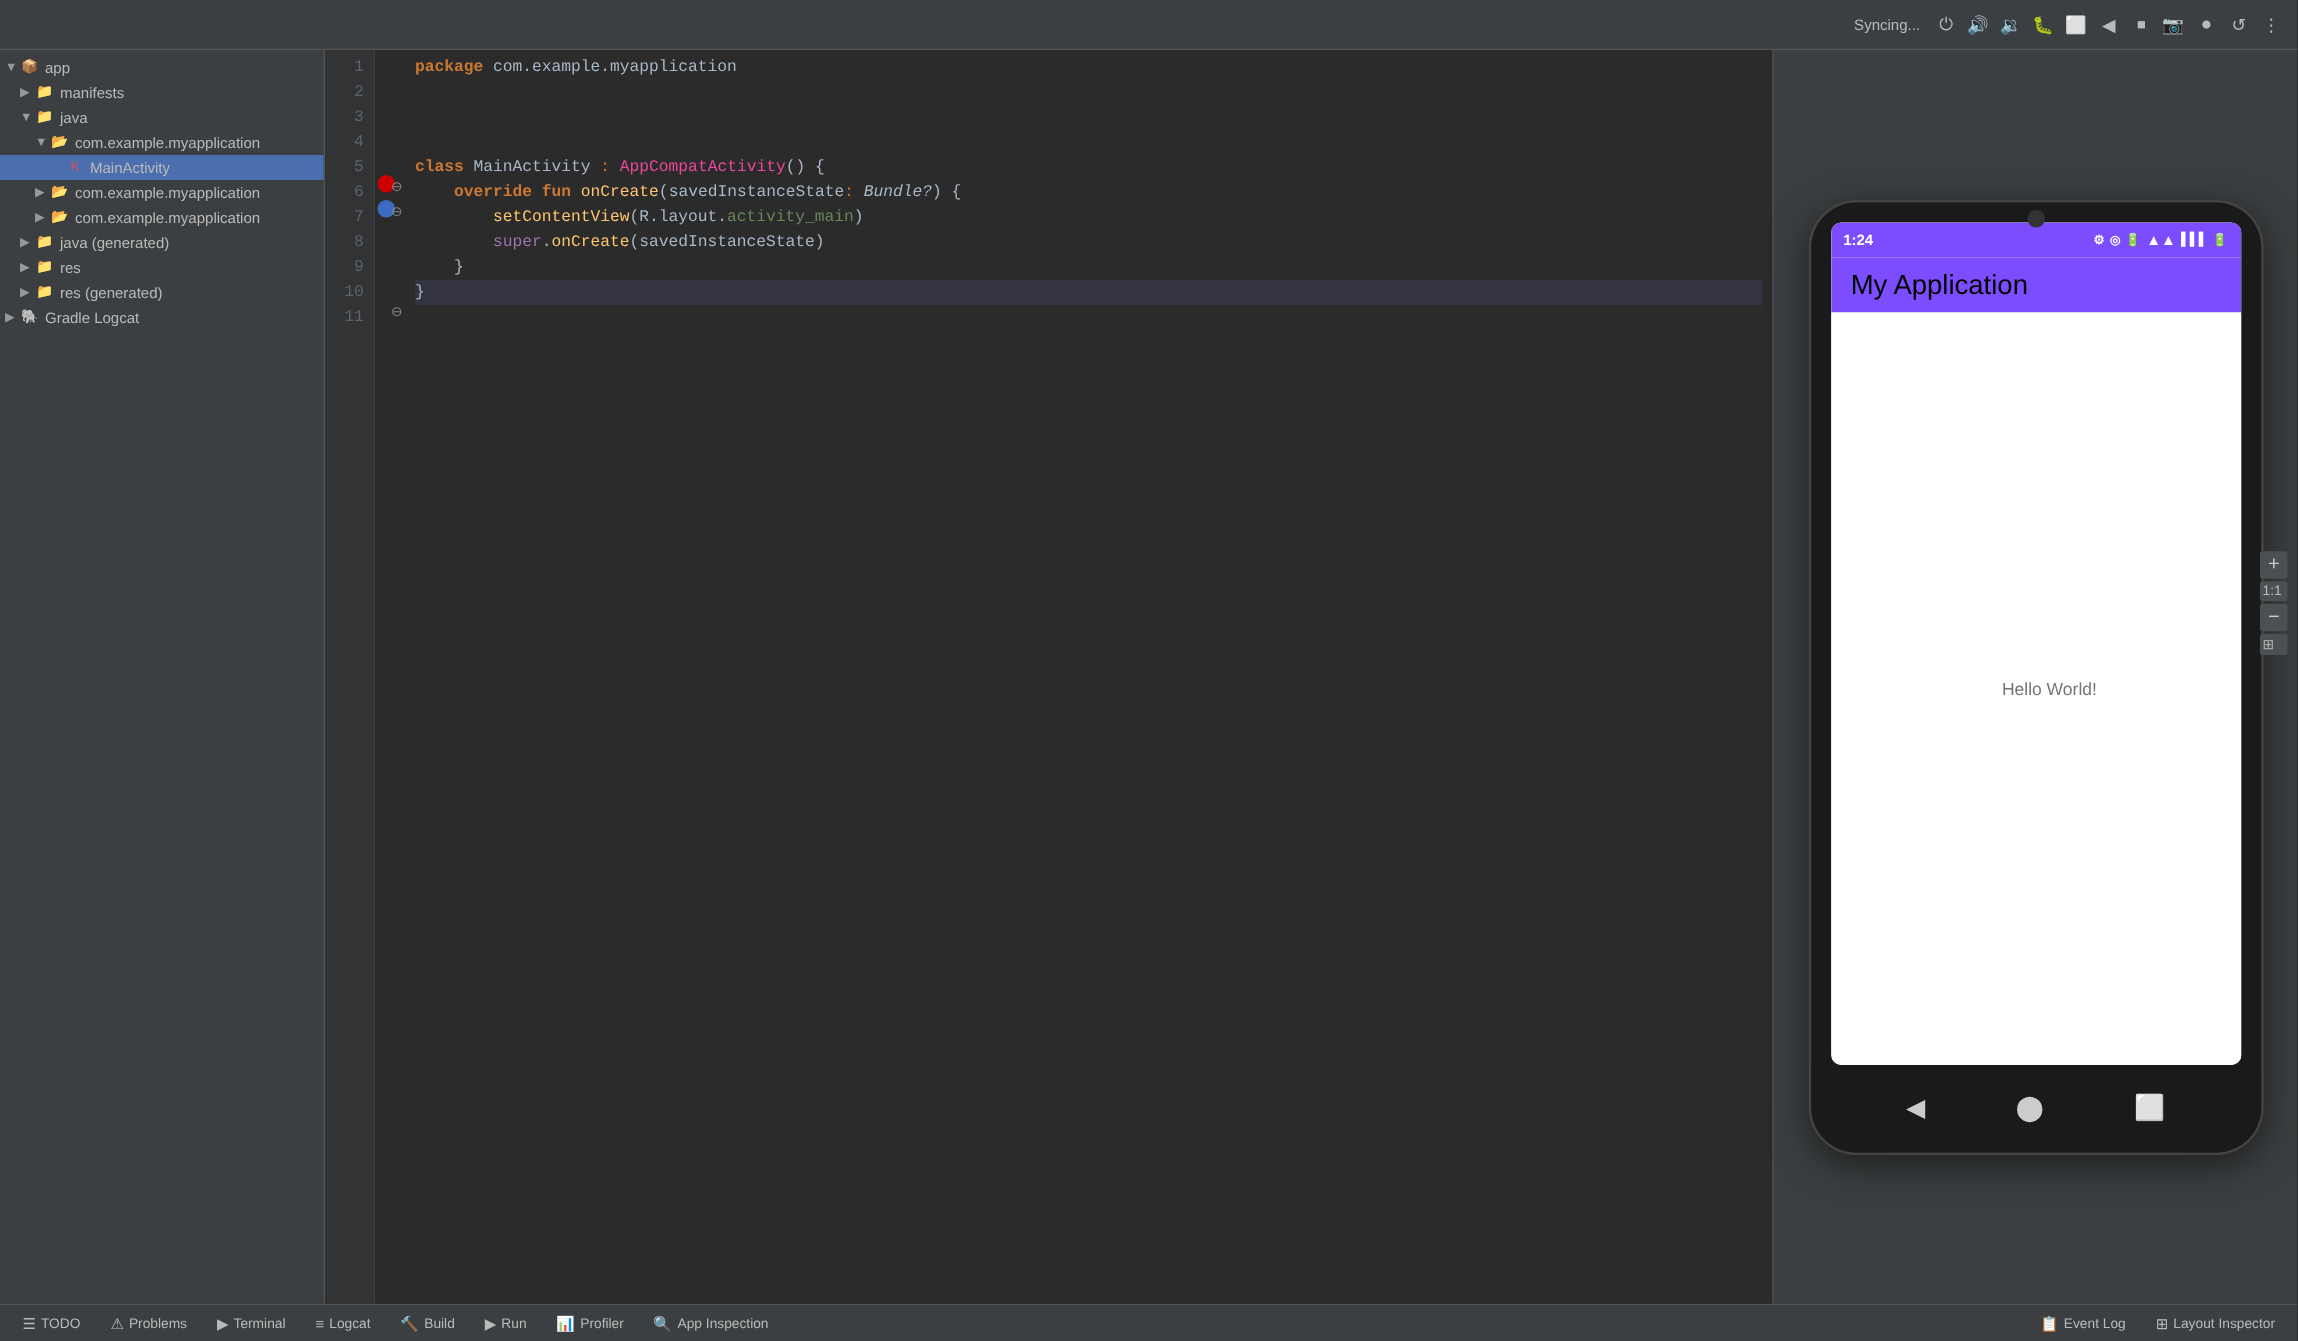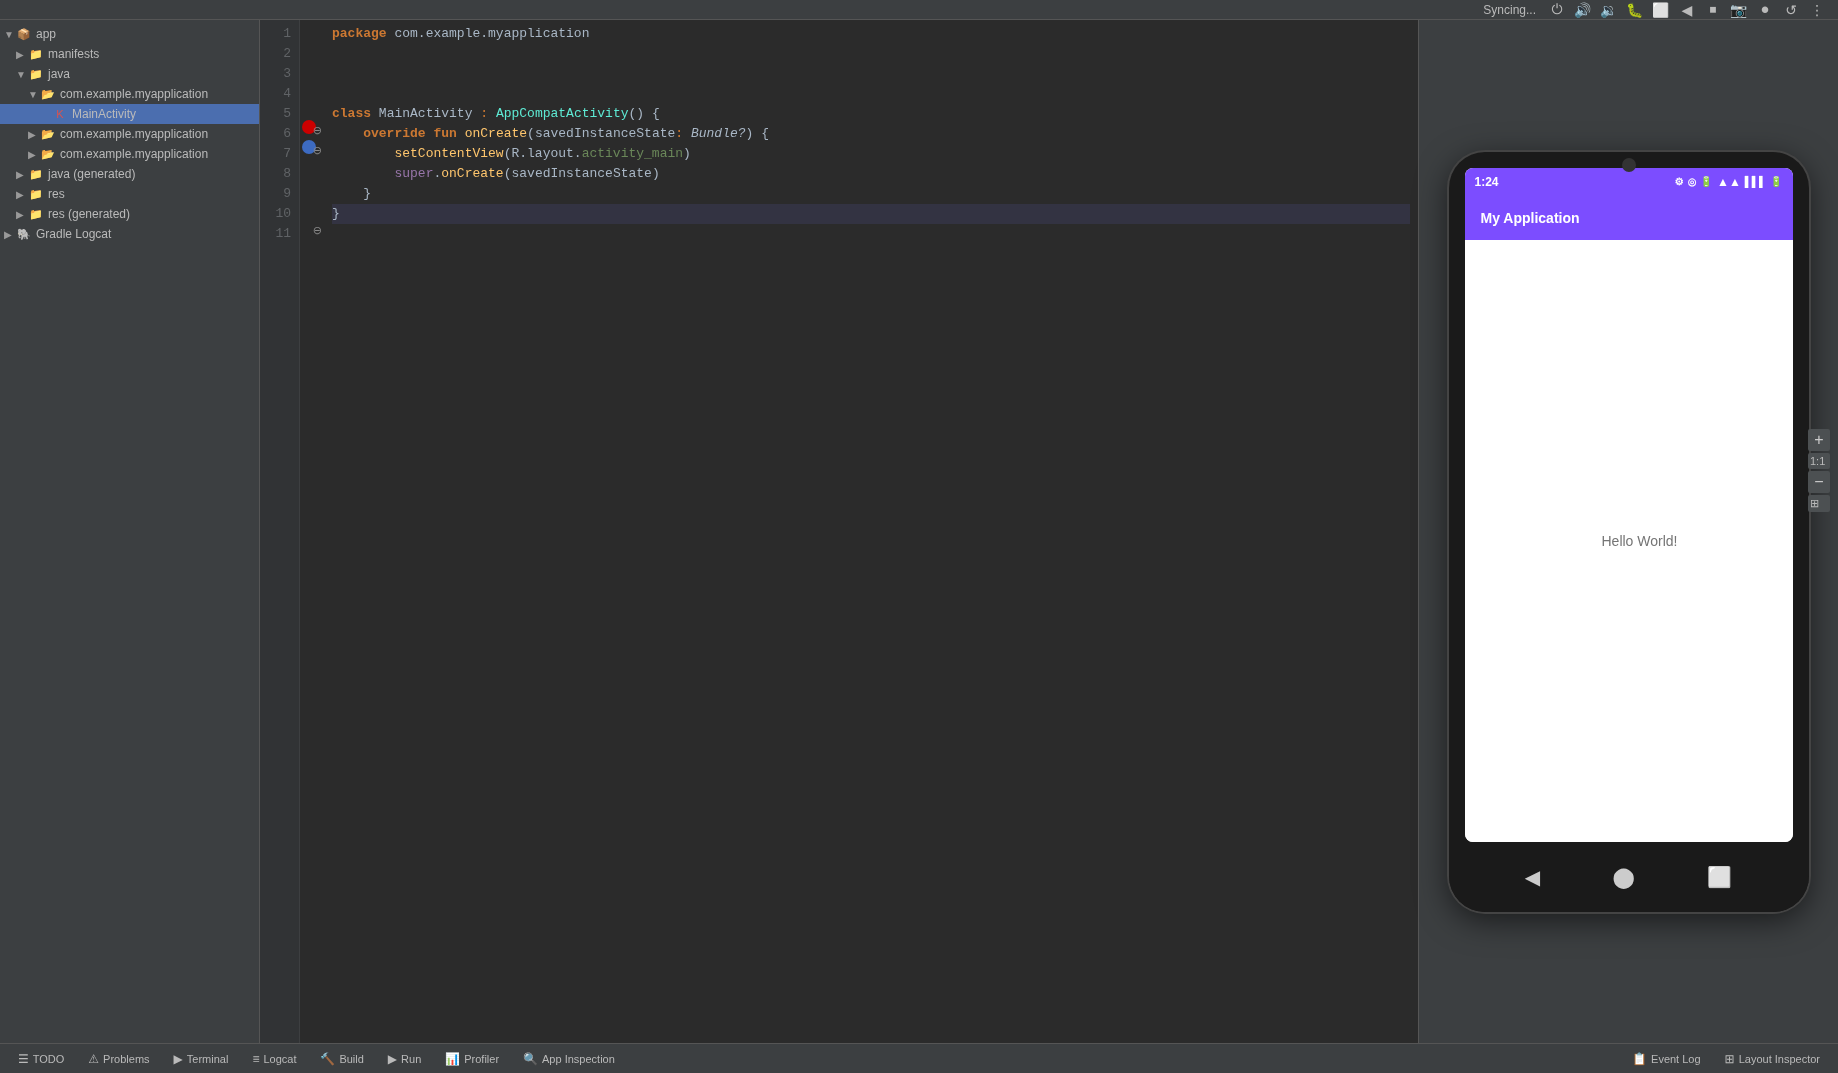--- a/index.html
+++ b/index.html
@@ -118,21 +118,21 @@
     .code-line {
       height: 20px;
       white-space: pre;
     }
 
     .kw { color: #cc7832; font-weight: bold; font-family: Liberation Mono, monospace; }
     .fn-name { color: #ffc66d; }
 
     
     .top-bar {
-      height: 20px;
+      height: 40px;
       background: #3c3f41;
       display: flex;
       align-items: center;
       justify-content: flex-end;
       padding: 0 12px;
       border-bottom: 1px solid #555;
       flex-shrink: 0;
     }
 
     .top-bar-status {
@@ -219,23 +219,23 @@
 
     .phone-app-bar {
       background: #7c4dff;
       height: 44px;
       display: flex;
       align-items: center;
       padding: 0 16px;
     }
 
     .phone-app-title {
-      color: #ffffff;
-      font-size: 14px;
-      font-weight: 700;
+      color: #000000;
+      font-size: 22px;
+      font-weight: 400;
     }
 
     .phone-content {
       background: #ffffff;
       flex: 1;
       height: calc(100% - 72px);
       display: flex;
       align-items: center;
       justify-content: center;
       color: #333;
@@ -464,21 +464,21 @@
 
         <div class="code-line"><span class="kw">package</span> <span style="color:#a9b7c6;">com.example.myapplication</span></div>
 
         <div class="code-line"></div>
 
 
         <div class="code-line"></div>
 
         <div class="code-line"></div>
 
-        <div class="code-line"><span class="kw">class</span> <span style="color:#a9b7c6;">MainActivity</span> <span style="color:#cc7832;">:</span> <span style="color:#5eead4;text-align:center;">AppCompatActivity</span><span style="color:#a9b7c6;">()</span> <span style="color:#a9b7c6;">{</span></div>
+        <div class="code-line"><span class="kw">class</span> <span style="color:#a9b7c6;">MainActivity</span> <span style="color:#cc7832;">:</span> <span style="color:#ec4899;text-align:center;">AppCompatActivity</span><span style="color:#a9b7c6;">()</span> <span style="color:#a9b7c6;">{</span></div>
 
         <div class="code-line">    <span class="kw">override</span> <span class="kw">fun</span> <span class="fn-name">onCreate</span><span style="color:#a9b7c6;">(</span><span style="color:#a9b7c6;">savedInstanceState</span><span style="color:#cc7832;">:</span> <span style="color:#a9b7c6;font-style:italic;">Bundle?</span><span style="color:#a9b7c6;">)</span> <span style="color:#a9b7c6;">{</span></div>
 
         <div class="code-line">        <span class="fn-name">setContentView</span><span style="color:#a9b7c6;">(R.layout.</span><span style="color:#6a8759;">activity_main</span><span style="color:#a9b7c6;">)</span></div>
 
         <div class="code-line">        <span style="color:#9876aa;">super</span><span style="color:#a9b7c6;">.</span><span class="fn-name">onCreate</span><span style="color:#a9b7c6;">(savedInstanceState)</span></div>
 
         <div class="code-line">    <span style="color:#a9b7c6;">}</span></div>
 
         <div class="code-line line-highlight-11"><span style="color:#a9b7c6;">}</span></div>

